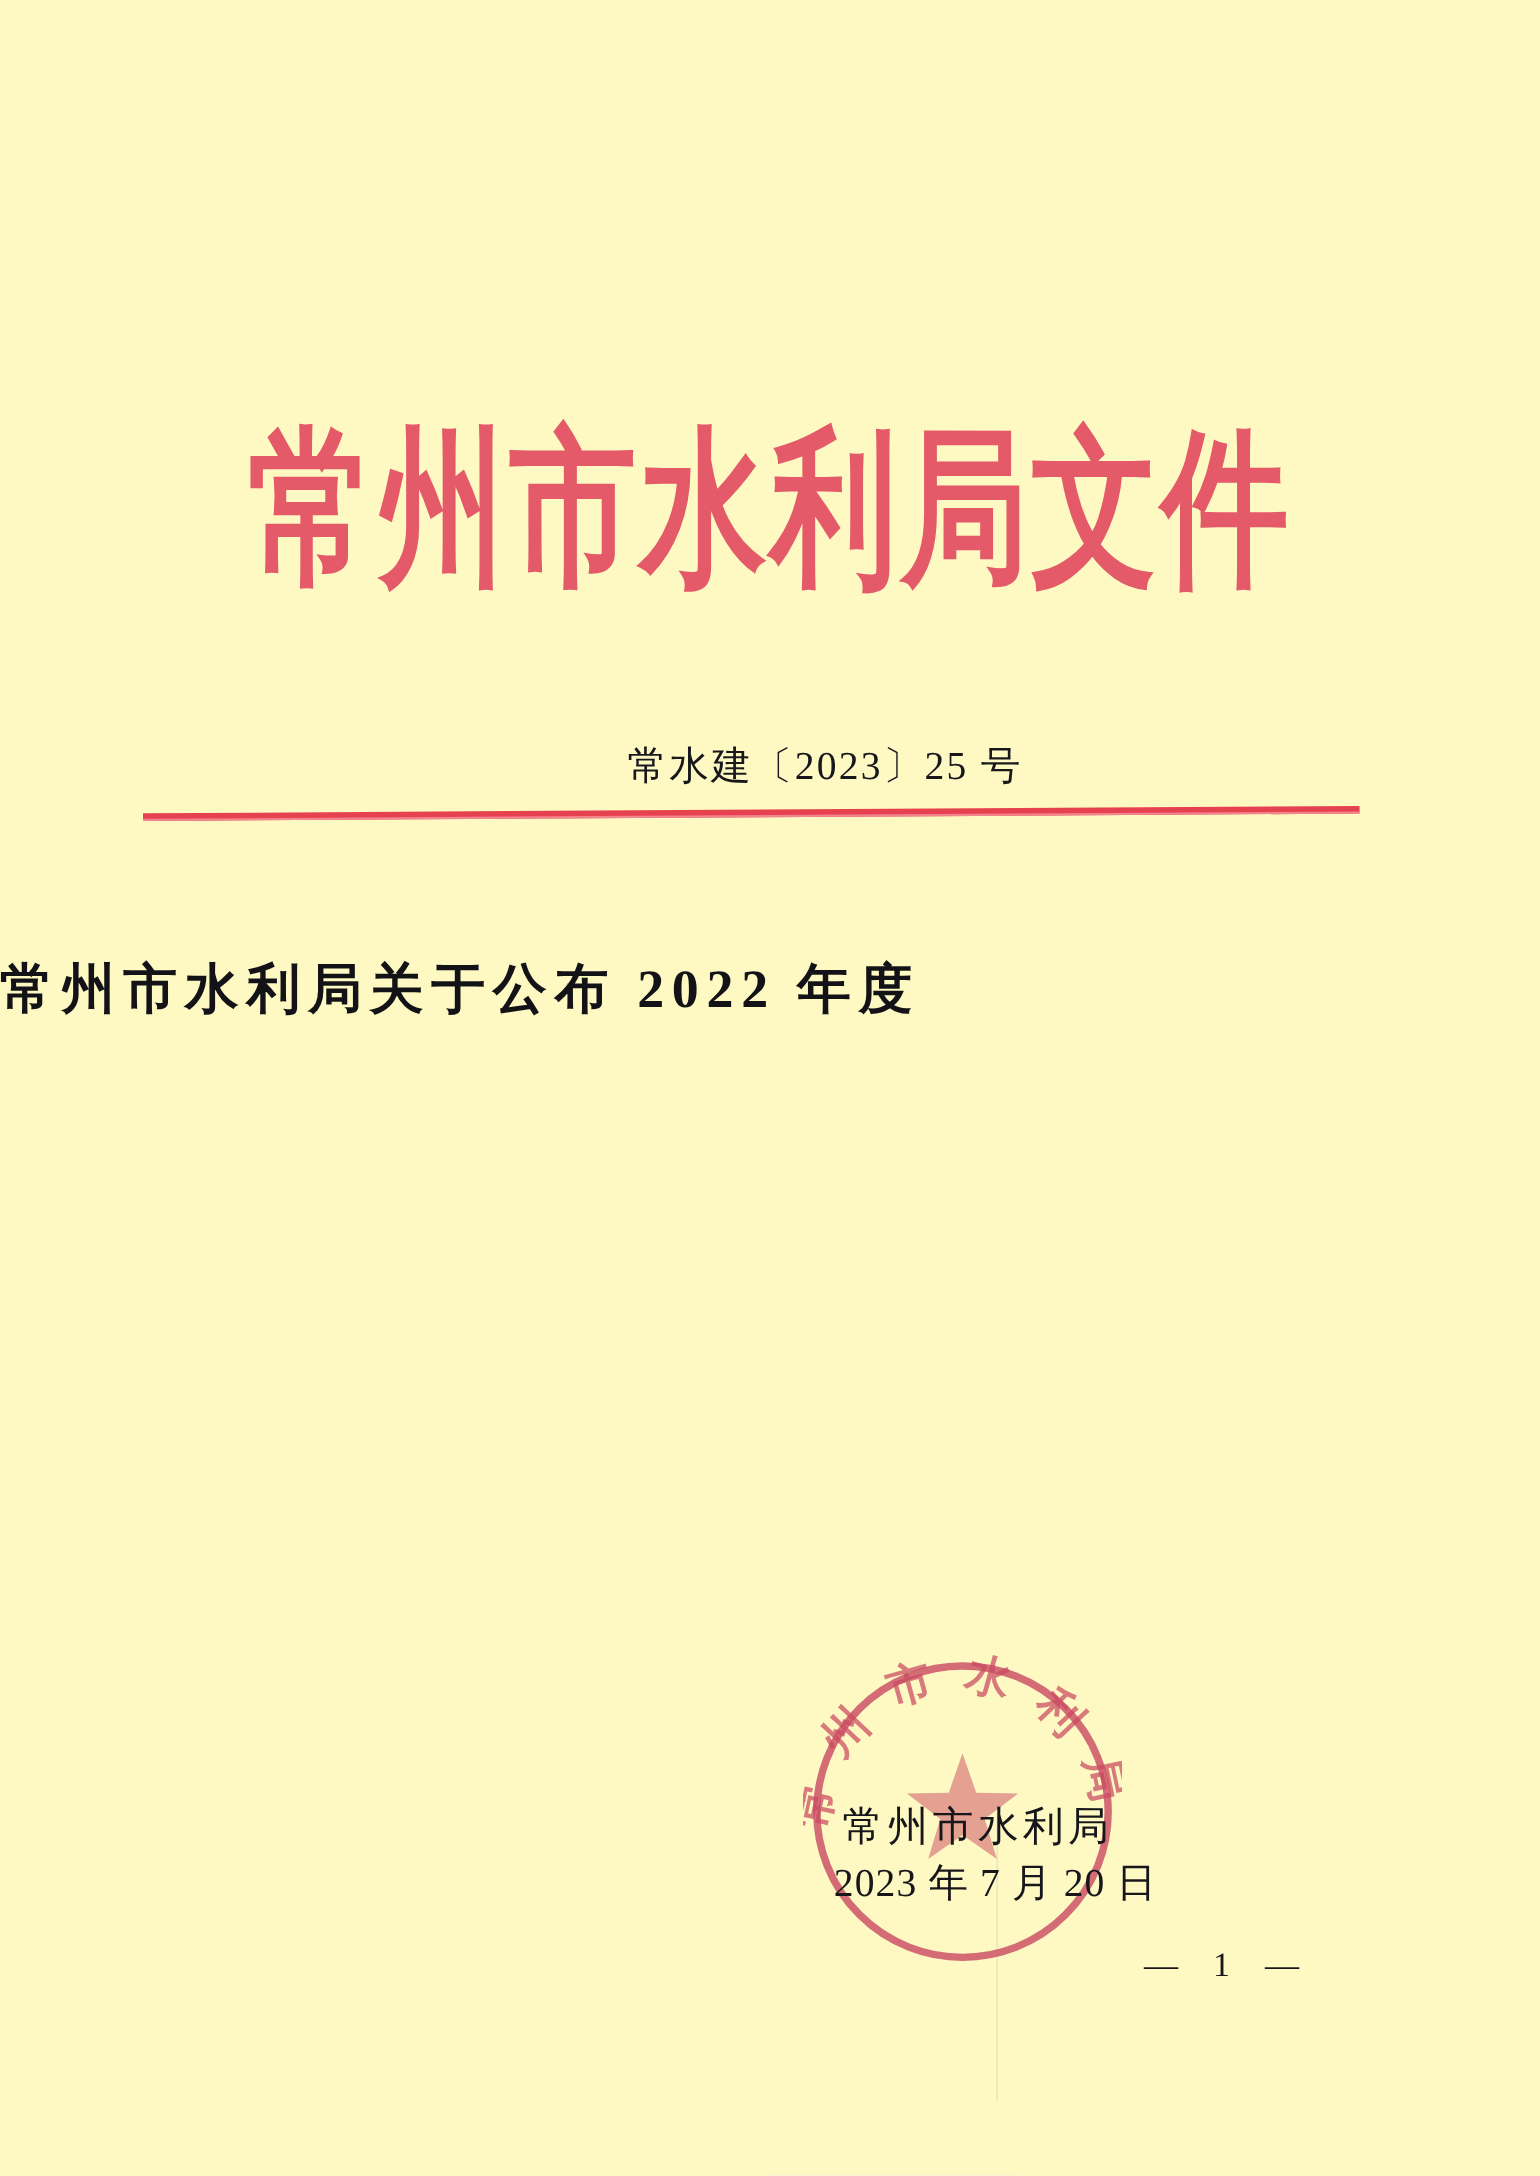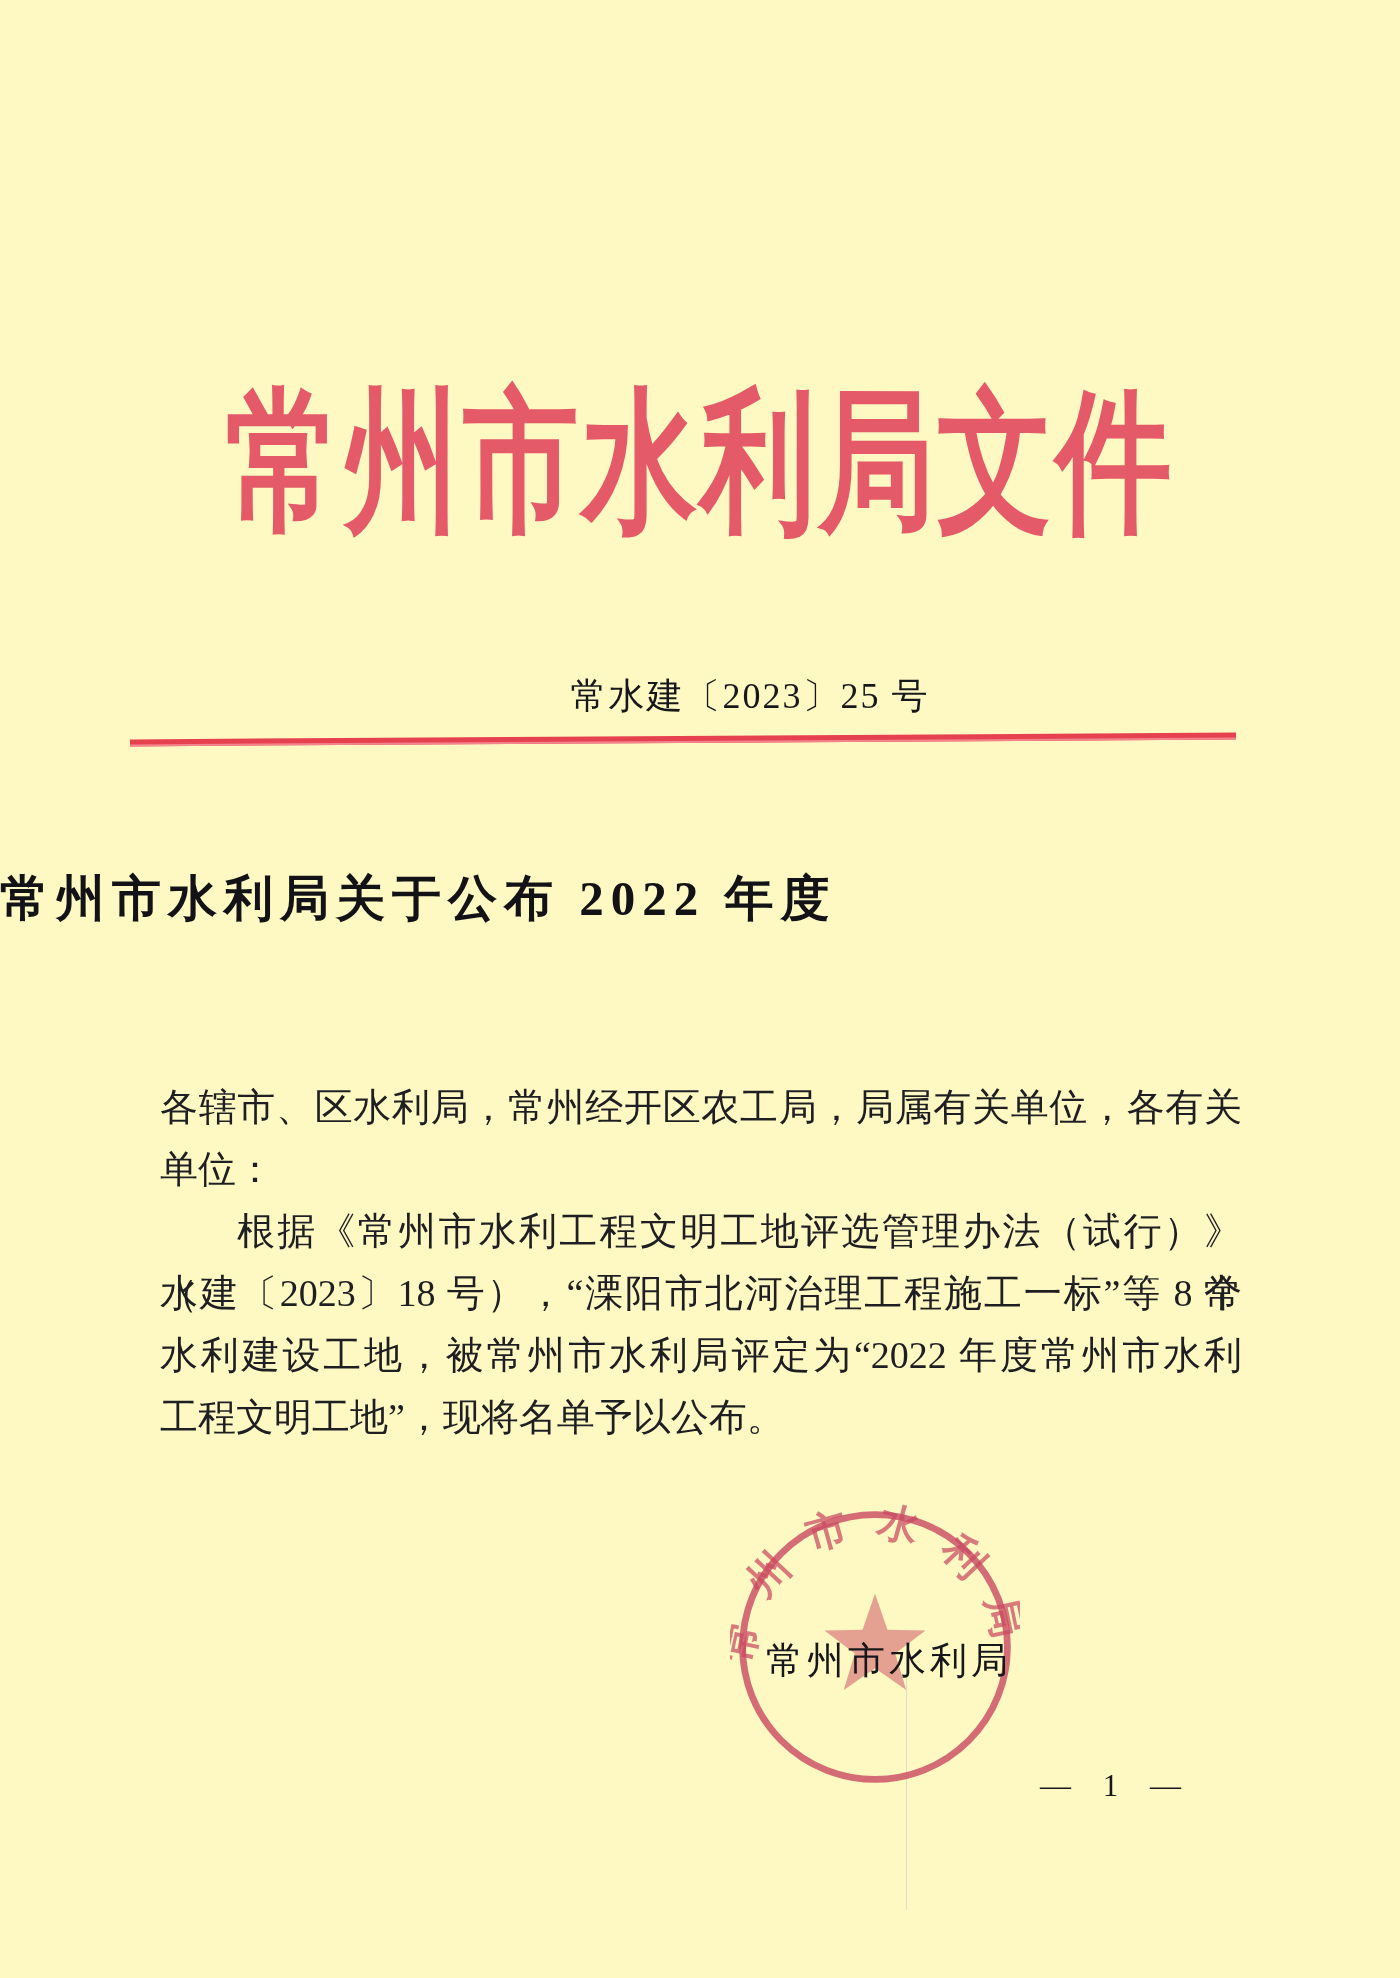--- a/index.html
+++ b/index.html
@@ -164,41 +164,34 @@
   <div class="banner">常州市水利局文件</div>
 
   <div class="doc-number">常水建〔2023〕25 号</div>
 
   <div class="red-line"></div>
 
   <div class="notice-title">
     <div>常州市水利局关于公布 2022 年度</div>
   </div>
 
-  <div class="body-block">
-      <div class="body-line justify">各辖市、区水利局，常州经开区农工局，局属有关单位，各有关</div>
-      <div class="body-line">单位：</div>
-      <div class="body-line indent justify">根据《常州市水利工程文明工地评选管理办法（试行）》（常</div>
-      <div class="body-line justify">水建〔2023〕18 号），“溧阳市北河治理工程施工一标”等 8 个</div>
-      <div class="body-line justify">水利建设工地，被常州市水利局评定为“2022 年度常州市水利</div>
-      <div class="body-line">工程文明工地”，现将名单予以公布。</div>
-    </div>
 
 
   <div class="scan-artifact-v"></div>
 
   <svg class="seal" viewBox="0 0 300 300">
     <defs>
       <path id="sealArc" d="M 32,202 A 125,125 0 1 1 268,202" fill="none"></path>
     </defs>
     <circle cx="150" cy="150" r="137" fill="none" stroke="#c94961" stroke-width="7" opacity="0.8"></circle>
     <polygon points="150,95 162.9,132.2 202.3,133 170.9,156.8 182.3,194.5 150,172 117.7,194.5 129.1,156.8 97.7,133 137.1,132.2" fill="#c94961" opacity="0.5"></polygon>
     <text font-size="42" fill="#c94961" opacity="0.72" letter-spacing="26" font-weight="bold">
       <textPath href="#sealArc" startOffset="50%" text-anchor="middle" id="seal-textpath">常州市水利局</textPath>
     </text>
   </svg>
 
   <div class="signer">常州市水利局</div>
 
+  <div class="sign-date">2023 年 7 月 20 日</div>
 
   <div class="page-number">— 1 —</div>
 
 </div>
 
 </body></html>

